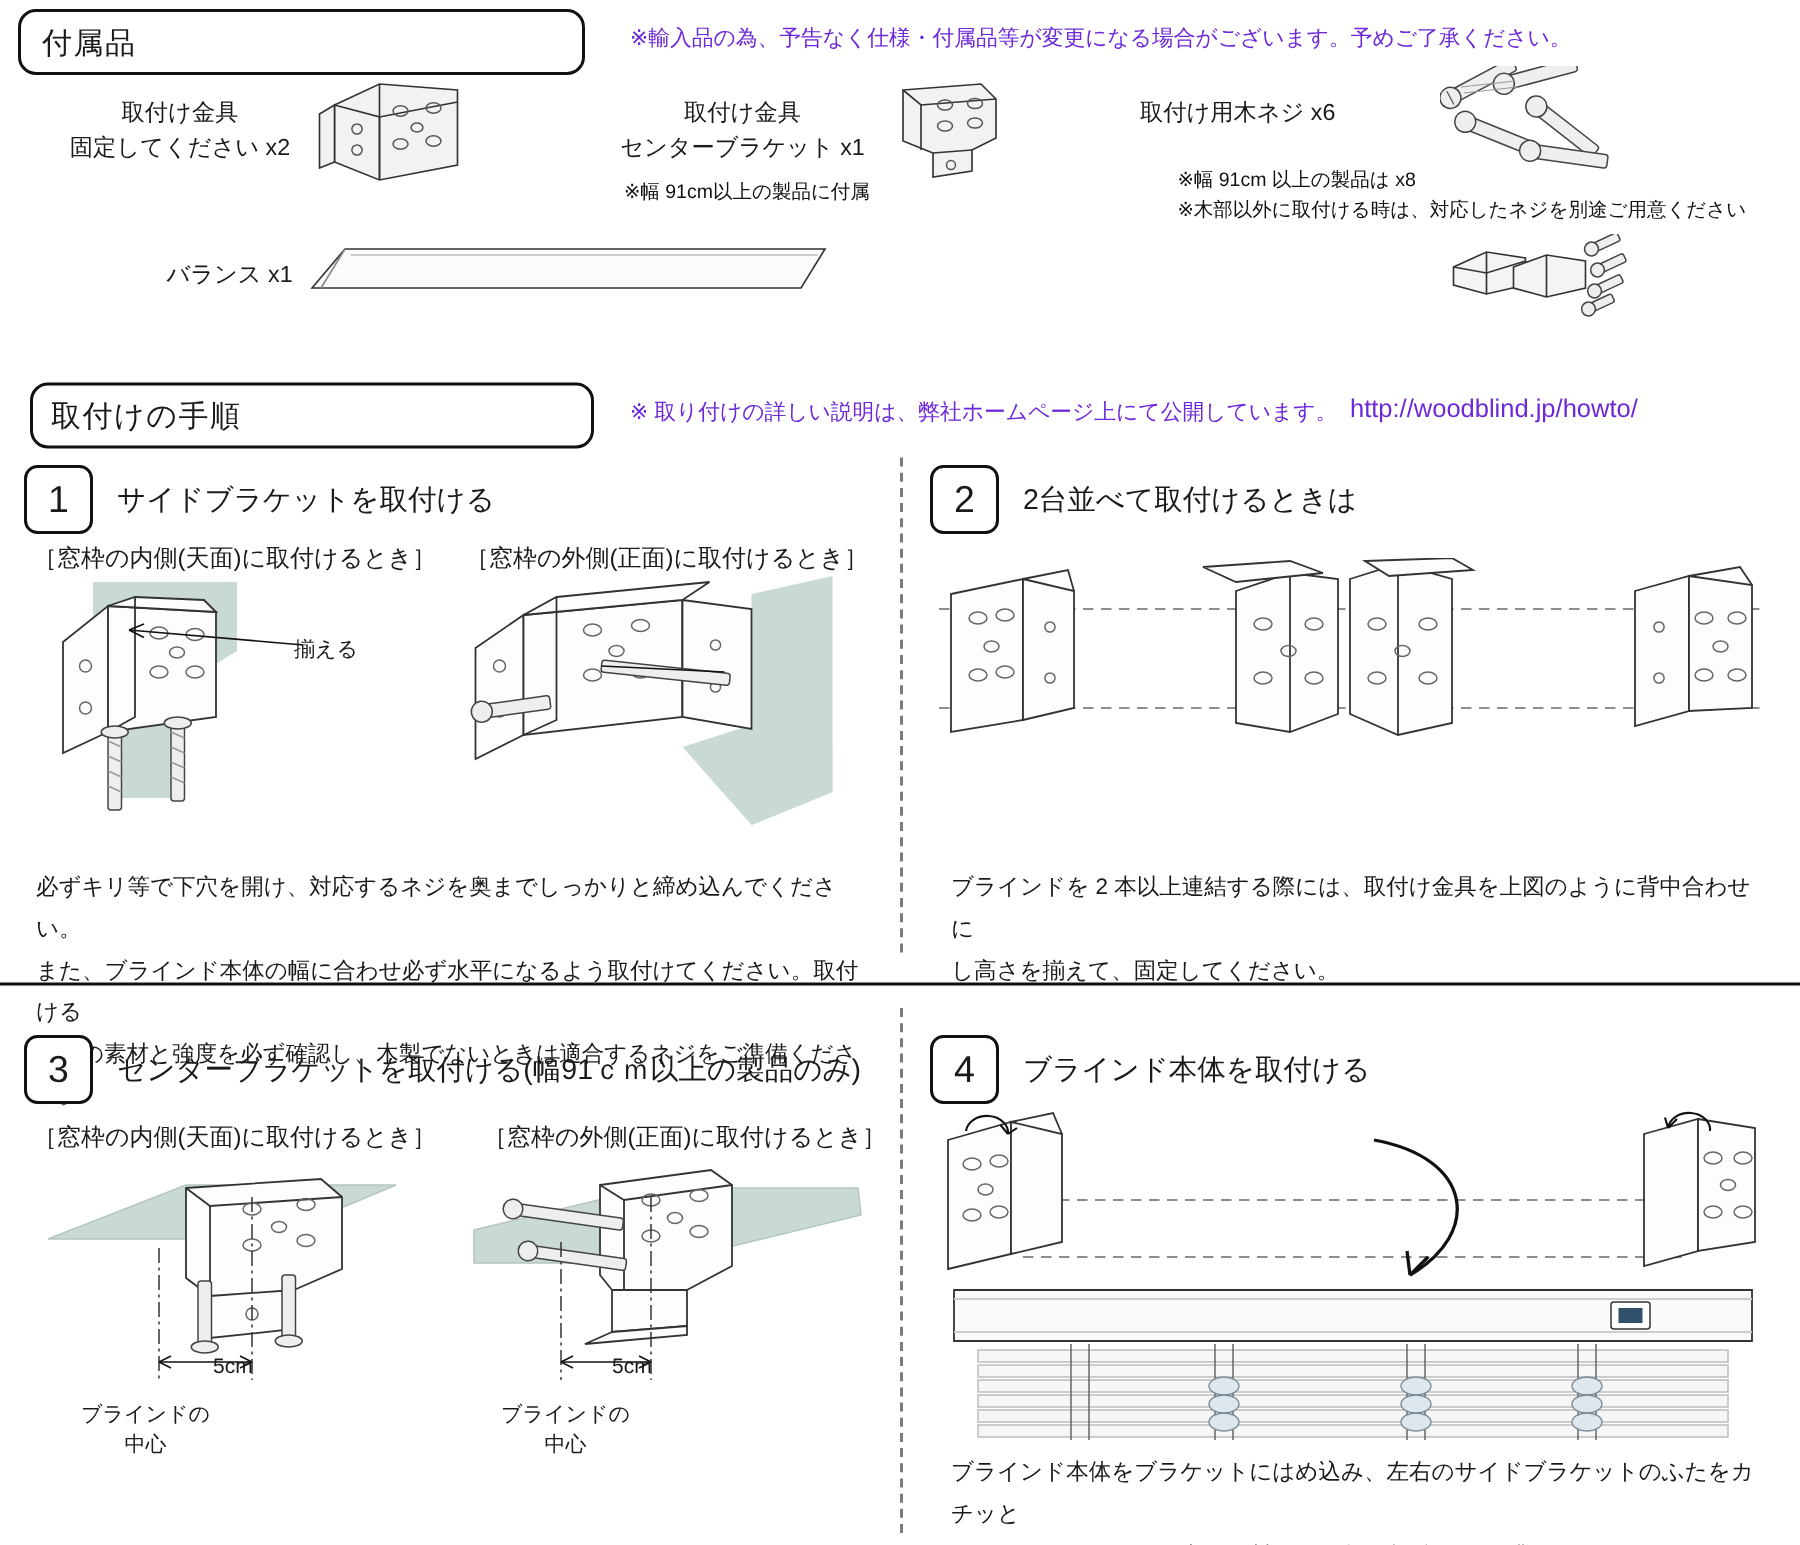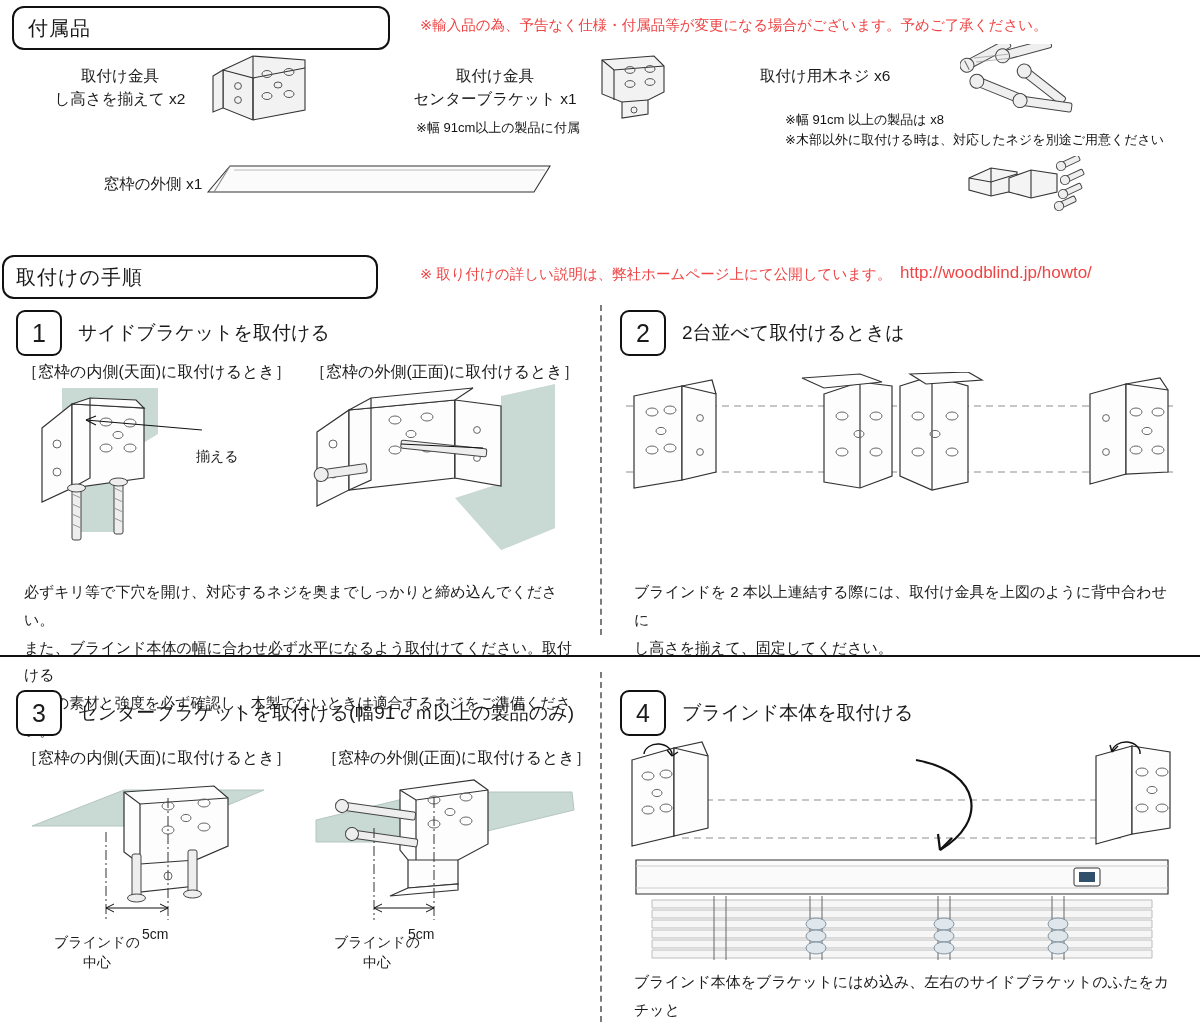--- a/index.html
+++ b/index.html
@@ -19,21 +19,21 @@
     position:absolute;
     border:2px solid #111;
     border-radius:12px;
     background:#fff;
     display:flex;align-items:center;
     padding-left:14px;
     font-size:20px;
     letter-spacing:1px;
   }
 
-  .note{position:absolute;font-size:14.5px;color:#ef4444;}
+  .note{position:absolute;font-size:14.5px;color:#6d28d9;}
 
   
   .part-label{position:absolute;font-size:15.5px;line-height:1.5;text-align:center;}
   .sub-note{position:absolute;font-size:13px;color:#111;line-height:1.55;}
 
   
   .hr{position:absolute;left:0;width:1200px;height:2px;background:#111;}
   .vdash{position:absolute;border-left:2px dashed #7c7c7c;}
 
   
@@ -41,41 +41,41 @@
     position:absolute;
     width:42px;height:42px;
     border:2px solid #111;border-radius:9px;
     display:flex;align-items:center;justify-content:center;
     font-size:25px;
     background:#fff;
   }
   .step-title{position:absolute;font-size:19px;}
   .cap{position:absolute;font-size:16px;}
   .body-text{position:absolute;font-size:15px;line-height:1.85;}
-  .tiny{position:absolute;font-size:14px;margin-top:24px;}
+  .tiny{position:absolute;font-size:14px;}
   .tiny-c{position:absolute;font-size:14px;text-align:center;line-height:1.45;}
   .u{text-decoration:underline;}
 
   svg{display:block;}
   .fig{position:absolute;}
 </style>
 </head>
 <body>
 
 <div class="page">
 
   <div class="pill" style="left:12px;top:6px;width:360px;height:40px;">
     <span>付属品</span>
   </div>
 
   <div class="note" style="left:420px;top:16px;">※輸入品の為、予告なく仕様・付属品等が変更になる場合がございます。予めご了承ください。</div>
 
   <div class="part-label" style="left:30px;top:64px;width:180px;">
     <span>取付け金具</span><br>
-    <span>し高さを揃えて x2</span>
+    <span>固定してください x2</span>
   </div>
 
   <div class="fig" style="left:205px;top:50px;">
     <svg width="120" height="78" viewBox="0 0 120 78">
       <g fill="#f2f2f2" stroke="#333" stroke-width="1.1">
         <path d="M18 20 L48 6 L100 10 L100 60 L48 70 L18 58 Z"></path>
         <path d="M48 6 L48 70" fill="none"></path>
         <path d="M18 20 L48 28 L48 70" fill="none"></path>
         <path d="M48 28 L100 18" fill="none"></path>
         <path d="M8 26 L18 20 L18 58 L8 62 Z"></path>
@@ -147,21 +147,21 @@
           <circle cx="60" cy="58.5" r="7"></circle>
         </g>
       </g>
       <g stroke="#999" stroke-width="0.7">
         <path d="M14 14 L50 10 M16 18 L52 14"></path>
       </g>
     </svg>
   </div>
 
   <div class="part-label" style="left:88px;top:172px;width:130px;">
-    <span>窓枠の外側 x1</span>
+    <span>バランス x1</span>
   </div>
   <div class="fig" style="left:204px;top:158px;">
     <svg width="350" height="46" viewBox="0 0 350 46">
       <g fill="#fbfbfb" stroke="#333" stroke-width="1.1">
         <path d="M4 34 L26 8 L346 8 L330 34 Z"></path>
         <path d="M26 8 L10 34" fill="none" stroke="#888"></path>
         <path d="M30 12 L341 12" fill="none" stroke="#bbb"></path>
       </g>
     </svg>
   </div>
@@ -189,21 +189,21 @@
             <circle cx="98" cy="38" r="4.6"></circle>
         </g>
         <g transform="rotate(-25 94 50)">
           <rect x="94" y="47" width="18" height="6" rx="1.5"></rect>
             <circle cx="94" cy="50" r="4.6"></circle>
         </g>
       </g>
     </svg>
   </div>
 
-  <div class="pill" style="left:2px;top:255px;width:360px;height:40px;padding-left:12px;">
+  <div class="pill" style="left:20px;top:255px;width:360px;height:40px;padding-left:12px;">
     <span>取付けの手順</span>
   </div>
   <div class="note" style="left:420px;top:265px;">※ 取り付けの詳しい説明は、弊社ホームページ上にて公開しています。</div>
   <div class="note" style="left:900px;top:263px;font-size:17px;text-align:center;">http://woodblind.jp/howto/</div>
 
   <div class="vdash" style="left:600px;top:305px;height:330px;"></div>
   <div class="vdash" style="left:600px;top:672px;height:350px;"></div>
   <div class="hr" style="top:655px;"></div>
 
   <div class="step-num" style="left:16px;top:310px;">1</div>

